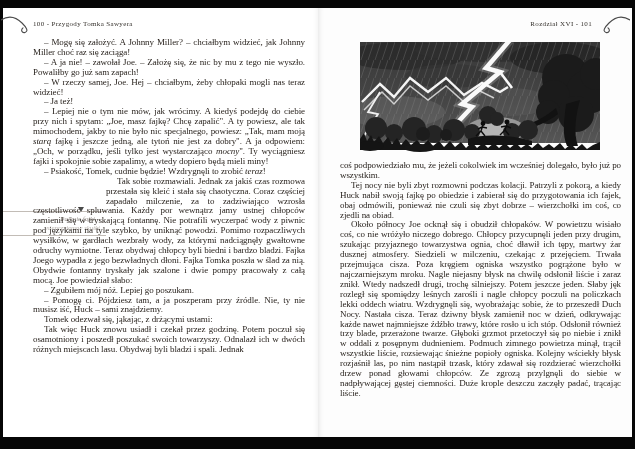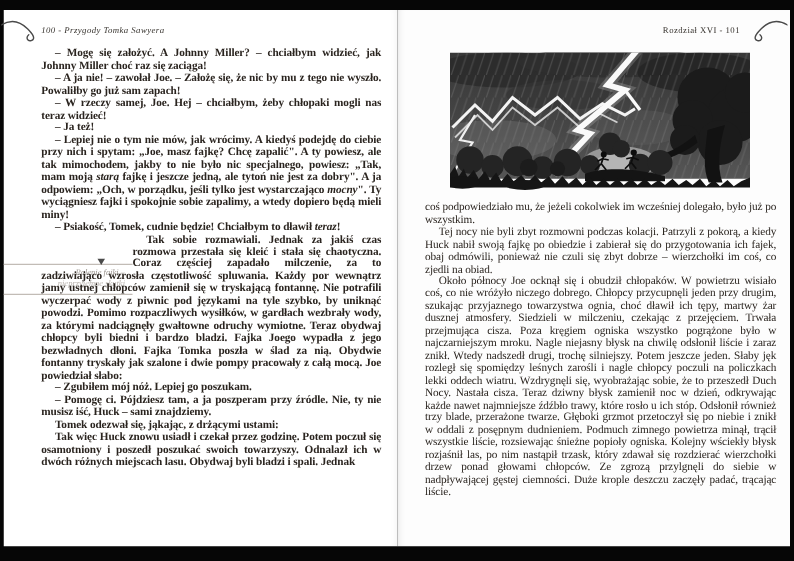--- a/index.html
+++ b/index.html
@@ -6,29 +6,29 @@
   #screen{position:relative;width:635px;height:449px;background:#060606;overflow:hidden;
           font-family:"Liberation Serif", serif;}
   .page{position:absolute;top:8px;height:429px;background:#ffffff;}
   #page-left{left:3px;width:315px;}
   #page-right{left:318px;width:314px;background:#fdfdfd;
               box-shadow:inset 5px 0 7px -6px rgba(0,0,0,.18);}
   #page-left{box-shadow:inset -5px 0 7px -6px rgba(0,0,0,.10);}
 
   .pg-header{position:absolute;top:12px;font-size:7px;line-height:9px;color:#35312c;
              letter-spacing:.35px;white-space:nowrap;}
-  #header-left{left:30px;font-style:italic;}
+  #header-left{left:30px;}
   #header-right{right:40px;text-align:left;}
 
   .flourish{position:absolute;top:6px;width:36px;height:20px;}
   #flourish-left{left:-2px;}
   #flourish-right{right:2px;}
 
   .page-body{position:absolute;color:#2a241f;font-size:9px;line-height:9.9px;}
-  #body-left{top:30px;left:30px;width:272px;font-weight:bold;}
+  #body-left{top:30px;left:30px;width:272px;}
   #body-right{top:153px;left:22px;width:281px;}
   .para{margin:0;text-align:justify;letter-spacing:-0.08px;hyphens:auto;}
   .para.ind{text-indent:11px;}
   .para i{font-style:italic;}
   .wrap-spacer{float:left;width:73px;height:29px;}
 
   #margin-note{position:absolute;left:0;top:203px;width:103px;box-sizing:border-box;
                border-top:1px solid #c2bcb6;border-bottom:1px solid #c2bcb6;
                padding:3px 6px 3px 0;text-align:right;font-style:italic;
                font-size:6.8px;line-height:8.6px;}
@@ -57,21 +57,21 @@
       <div class="l1">Palenie fajki –</div>
       <div class="l2">nieprzyjemne skutki</div>
     </div>
 
     <div class="page-body" id="body-left">
         <p class="para ind"><span>– Mogę się założyć. A Johnny Miller? – chciałbym widzieć, jak Johnny Miller choć raz się zaciąga!</span></p>
         <p class="para ind"><span>– A ja nie! – zawołał Joe. – Założę się, że nic by mu z tego nie wyszło. Powaliłby go już sam zapach!</span></p>
         <p class="para ind"><span>– W rzeczy samej, Joe. Hej – chciałbym, żeby chłopaki mogli nas teraz widzieć!</span></p>
         <p class="para ind"><span>– Ja też!</span></p>
         <p class="para ind"><span>– Lepiej nie o tym nie mów, jak wrócimy. A kiedyś podejdę do ciebie przy nich i spytam: „Joe, masz fajkę? Chcę zapalić". A ty powiesz, ale tak mimochodem, jakby to nie było nic specjalnego, powiesz: „Tak, mam moją </span><i>starą</i><span> fajkę i jeszcze jedną, ale tytoń nie jest za dobry". A ja odpowiem: „Och, w porządku, jeśli tylko jest wystarczająco </span><i>mocny</i><span>". Ty wyciągniesz fajki i spokojnie sobie zapalimy, a wtedy dopiero będą mieli miny!</span></p>
-        <p class="para ind"><span>– Psiakość, Tomek, cudnie będzie! Chciałbym to dławił </span><i>teraz</i><span>!</span></p>
+        <p class="para ind"><span>– Psiakość, Tomek, cudnie będzie! Wzdrygnęli to zrobić </span><i>teraz</i><span>!</span></p>
         <p class="para ind"><span class="wrap-spacer"></span><span>Tak sobie rozmawiali. Jednak za jakiś czas rozmowa przestała się kleić i stała się chaotyczna. Coraz częściej zapadało milczenie, za to zadziwiająco wzrosła częstotliwość spluwania. Każdy por wewnątrz jamy ustnej chłopców zamienił się w tryskającą fontannę. Nie potrafili wyczerpać wody z piwnic pod językami na tyle szybko, by uniknąć powodzi. Pomimo rozpaczliwych wysiłków, w gardłach wezbrały wody, za którymi nadciągnęły gwałtowne odruchy wymiotne. Teraz obydwaj chłopcy byli biedni i bardzo bladzi. Fajka Joego wypadła z jego bezwładnych dłoni. Fajka Tomka poszła w ślad za nią. Obydwie fontanny tryskały jak szalone i dwie pompy pracowały z całą mocą. Joe powiedział słabo:</span></p>
         <p class="para ind"><span>– Zgubiłem mój nóż. Lepiej go poszukam.</span></p>
         <p class="para ind"><span>– Pomogę ci. Pójdziesz tam, a ja poszperam przy źródle. Nie, ty nie musisz iść, Huck – sami znajdziemy.</span></p>
         <p class="para ind"><span>Tomek odezwał się, jąkając, z drżącymi ustami:</span></p>
         <p class="para ind"><span>Tak więc Huck znowu usiadł i czekał przez godzinę. Potem poczuł się osamotniony i poszedł poszukać swoich towarzyszy. Odnalazł ich w dwóch różnych miejscach lasu. Obydwaj byli bladzi i spali. Jednak</span></p>
       </div>
   </div>
 
   <div class="page" id="page-right">
     <svg class="flourish" id="flourish-right" viewBox="0 0 36 20">

